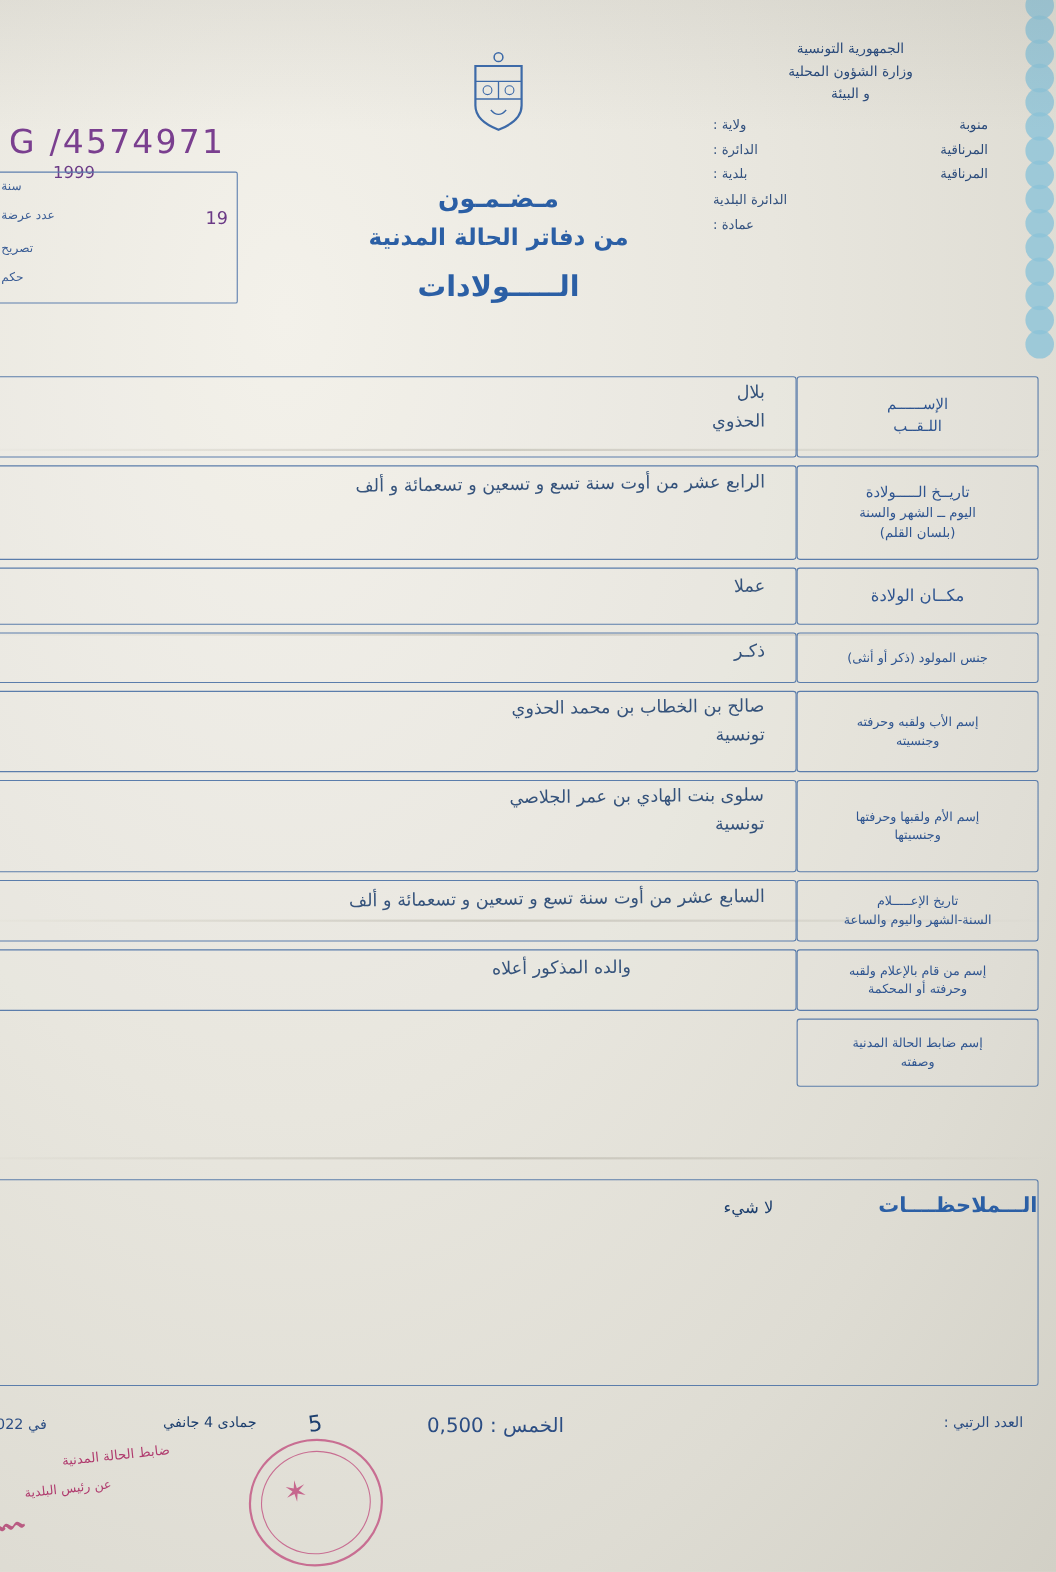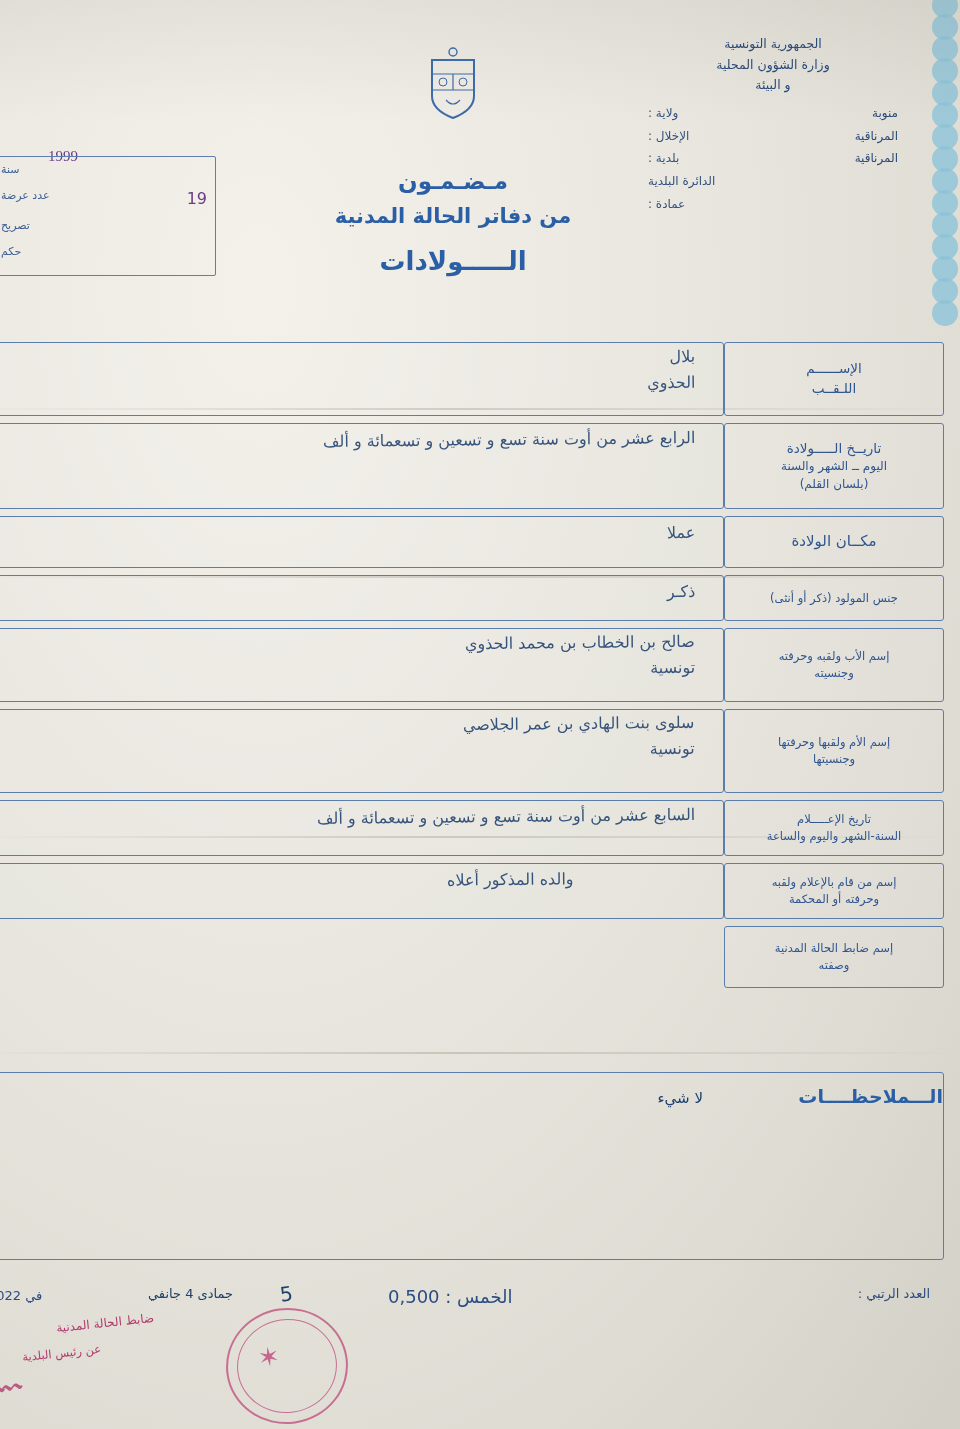--- a/index.html
+++ b/index.html
@@ -57,21 +57,21 @@
   .title-1{font-size:23px;letter-spacing:2px;font-weight:bold;}
   .title-2{font-size:21px;margin-top:10px;font-weight:bold;}
   .title-3{font-size:26px;margin-top:18px;letter-spacing:6px;font-weight:bold;}
 
   .serial{
     position:absolute;top:112px;left:44px;color:#7a3f8f;
     font-size:30px;letter-spacing:2px;font-family:"DejaVu Sans", sans-serif;
   }
   .serial .g{margin-left:6px;}
   .year-1999{
-    position:absolute;top:148px;left:90px;color:#6b3a86;font-size:15px;font-family:Liberation Serif, serif;
+    position:absolute;top:148px;left:90px;color:#6b3a86;font-size:15px;
   }
   .regbox{
     position:absolute;top:156px;left:34px;width:222px;height:118px;
     border:1.6px solid #5d7fae;border-radius:2px;
   }
   .regbox .rowline{
     position:absolute;right:0;width:100%;display:flex;justify-content:space-between;
     font-size:11px;color:#3d5f96;padding:0 8px;box-sizing:border-box;
   }
 
@@ -207,21 +207,21 @@
     <div class="ln">الجمهورية التونسية</div>
     <div class="ln">وزارة الشؤون المحلية</div>
     <div class="ln">و البيئة</div>
     <div class="admin-rows">
       <div class="r">
         <span class="val">منوبة</span>
         <span class="lbl">ولاية :</span>
       </div>
       <div class="r">
         <span class="val">المرناقية</span>
-        <span class="lbl">الإخلال :</span>
+        <span class="lbl">الدائرة :</span>
       </div>
       <div class="r">
         <span class="val">المرناقية</span>
         <span class="lbl">بلدية :</span>
       </div>
       <div class="r">
         <span class="val"></span>
         <span class="lbl">الدائرة البلدية</span>
       </div>
       <div class="r">
@@ -237,20 +237,23 @@
       <path d="M8 14 h42 v36 q0 14 -21 22 q-21 -8 -21 -22 z" fill="none" stroke="#3d6aa8" stroke-width="2"></path>
       <line x1="8" y1="28" x2="50" y2="28" stroke="#3d6aa8" stroke-width="1.2"></line>
       <line x1="8" y1="44" x2="50" y2="44" stroke="#3d6aa8" stroke-width="1.2"></line>
       <line x1="29" y1="28" x2="29" y2="44" stroke="#3d6aa8" stroke-width="1.2"></line>
       <circle cx="19" cy="36" r="4" fill="none" stroke="#3d6aa8" stroke-width="1"></circle>
       <circle cx="39" cy="36" r="4" fill="none" stroke="#3d6aa8" stroke-width="1"></circle>
       <path d="M22 54 q7 8 14 0" fill="none" stroke="#3d6aa8" stroke-width="1.2"></path>
     </svg>
   </div>
 
+  <div class="serial">
+    <span class="g">G /</span><span>4574971</span>
+  </div>
   <div class="year-1999">1999</div>
 
   <div class="regbox">
     <div class="rowline" style="top:6px">
       <span></span>
       <span>سنة</span>
     </div>
     <div class="rowline" style="top:32px">
       <span style="font-size:16px;color:#6b3a86">19</span>
       <span>عدد عرضة</span>

